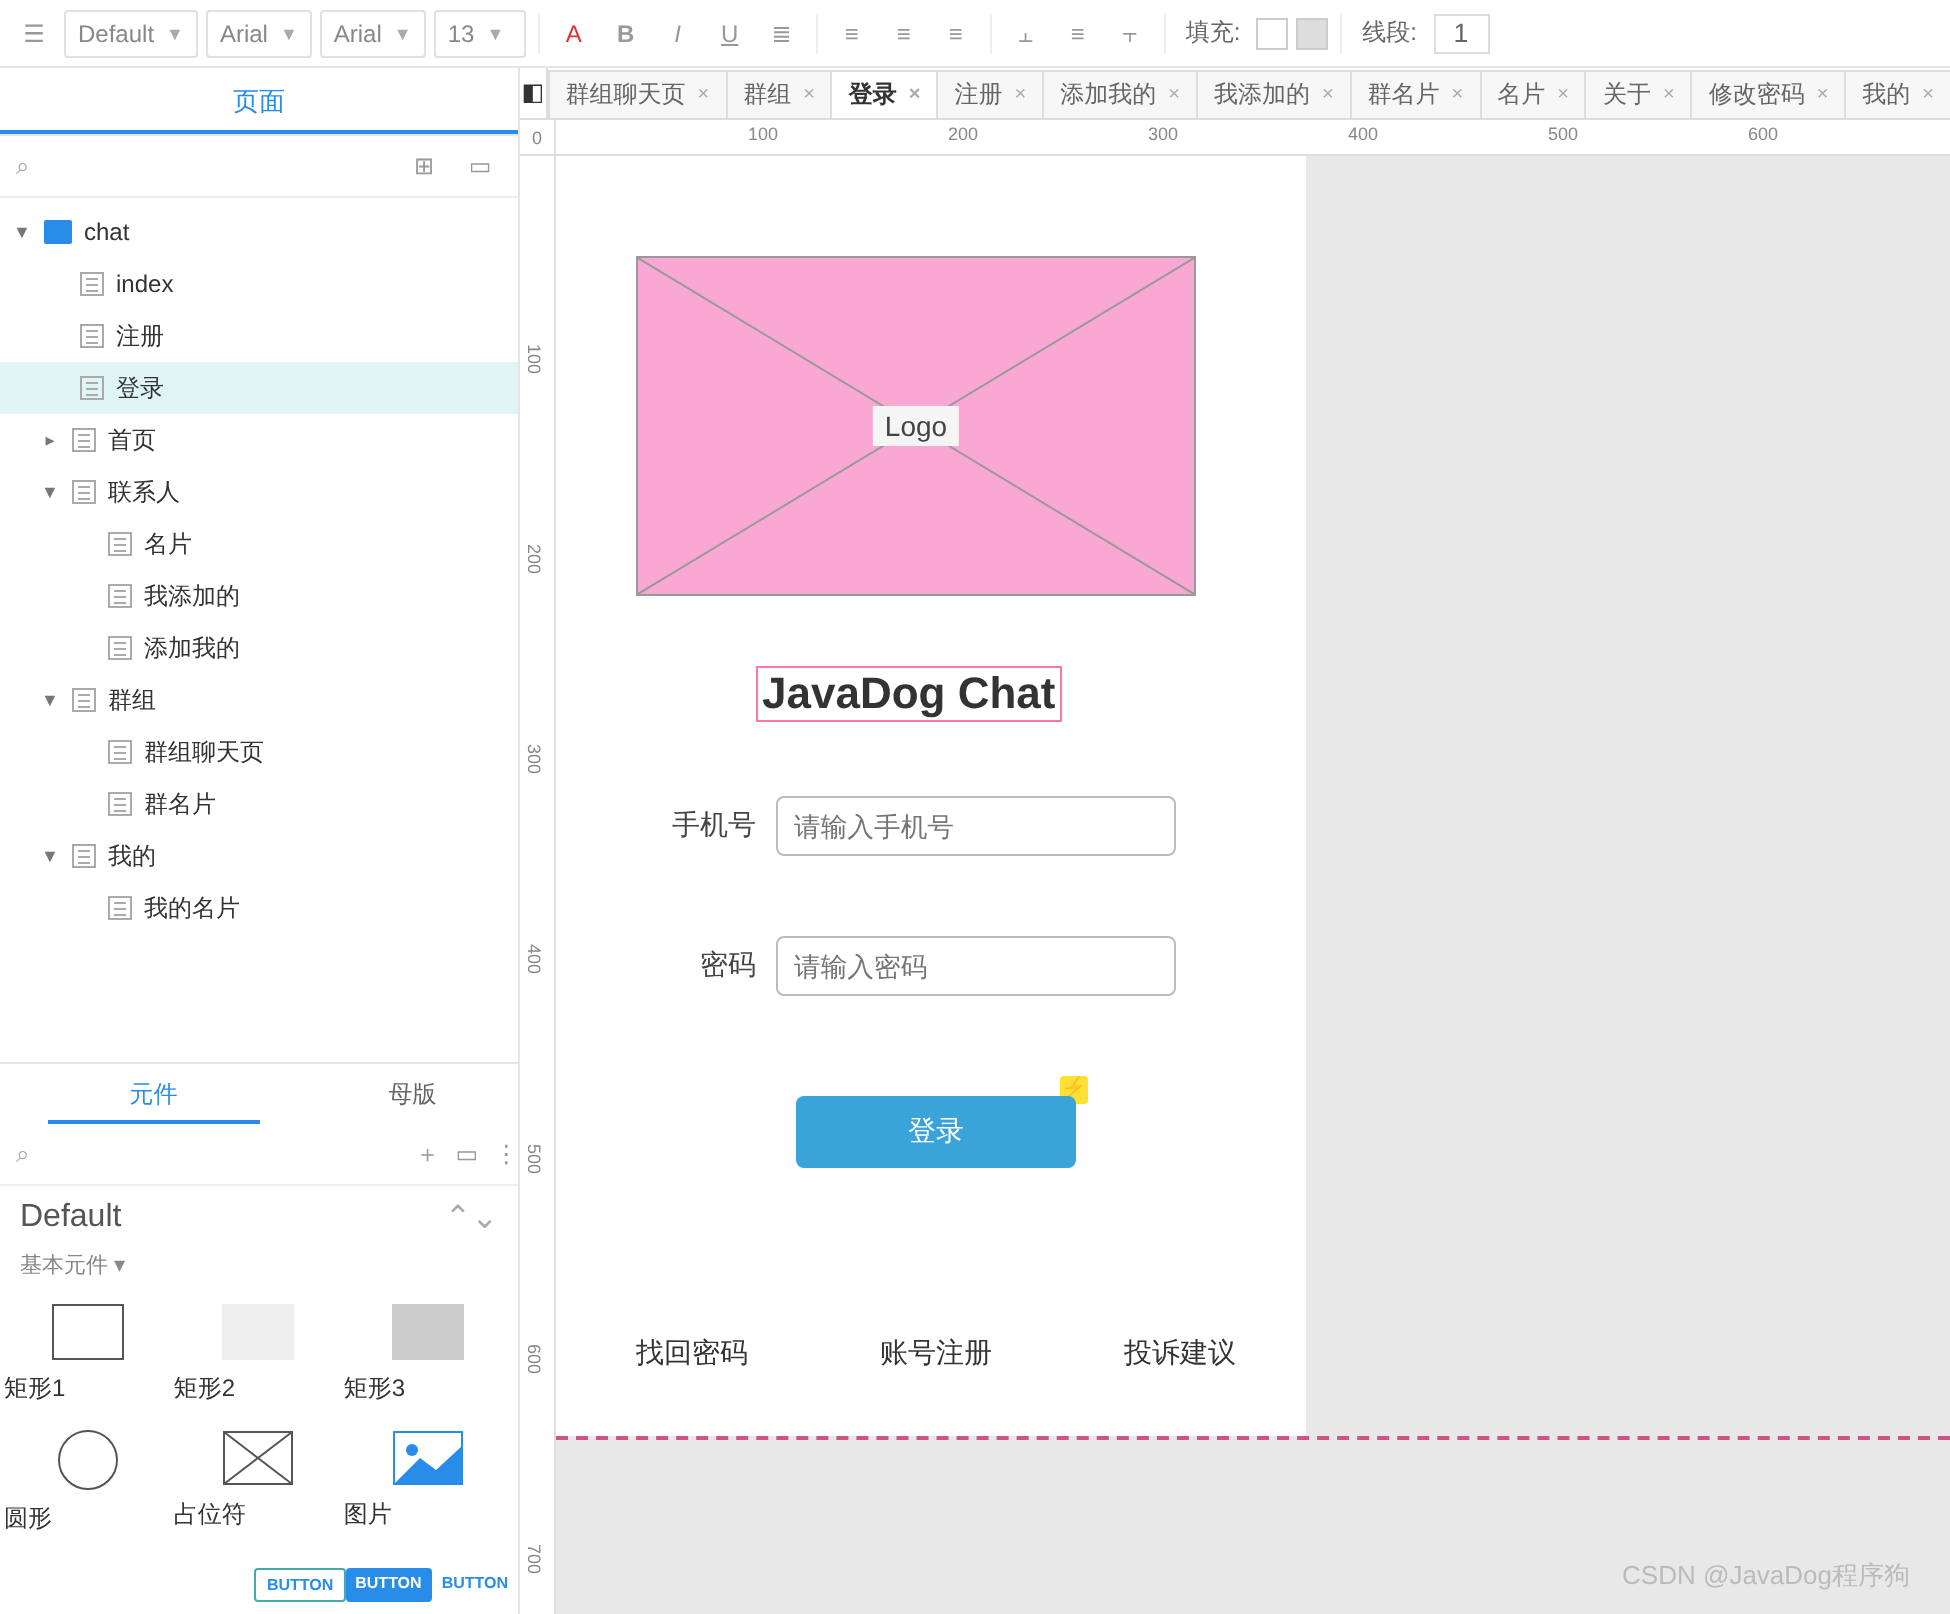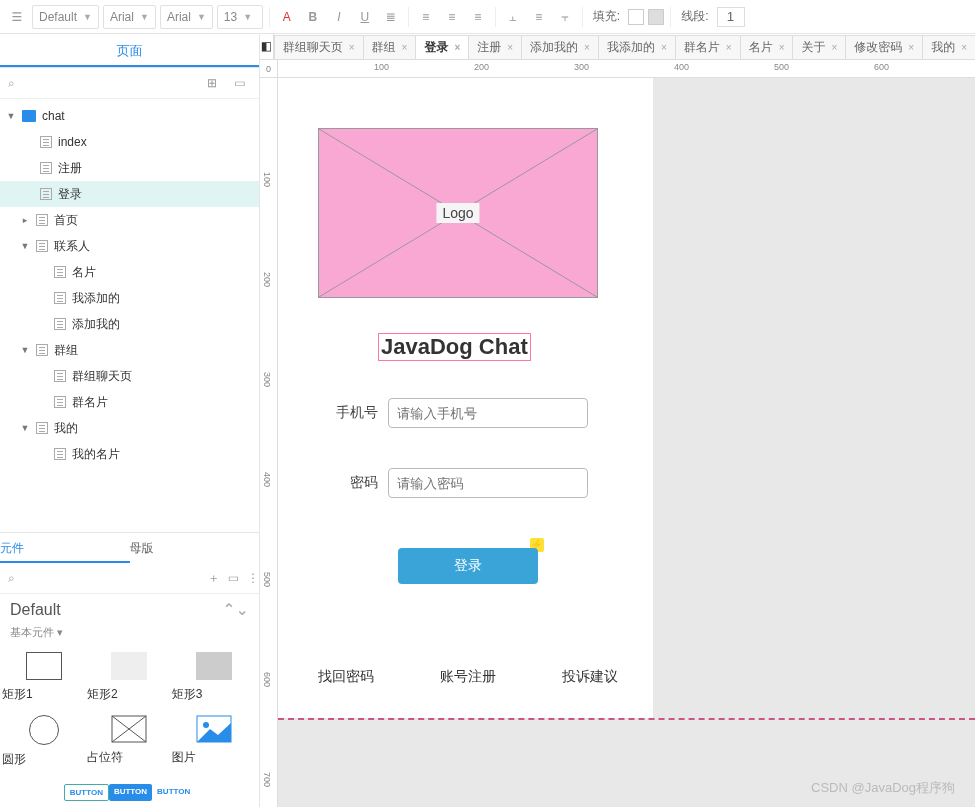--- a/index.html
+++ b/index.html
@@ -27,36 +27,36 @@
  .tree-item { display:flex; align-items:center; height:26px; padding-right:6px; cursor:pointer; }
  .tree-item.sel { background:#e0f4f4; }
  .arrow { width:10px; text-align:center; color:#777; font-size:9px; }
  .ficon { width:14px; height:12px; background:#288ce9; margin:0 6px; border-radius:1px; }
  .picon { width:12px; height:12px; border:1px solid #aaa; margin:0 6px; position:relative; }
  .picon:before{ content:""; position:absolute; left:2px; top:2px; right:2px; height:1px; background:#aaa; box-shadow:0 3px #aaa,0 6px #aaa; }
 
  
  .comp { border-top:1px solid #e5e5e5; display:flex; flex-direction:column; }
  .comp-tabs { display:flex; height:30px; }
- .comp-tabs div { flex:1; line-height:30px; cursor:pointer; color:#666; }
+ .comp-tabs div { flex:1; text-align:center; line-height:30px; cursor:pointer; color:#666;margin-left:24px; }
  .comp-tabs div.active{ color:#288ce9; border-bottom:2px solid #288ce9; }
  .comp-sr { display:flex; align-items:center; padding:4px 8px; gap:8px; border-bottom:1px solid #eee;}
  .comp-sr input { flex:1; border:none; outline:none; height:22px; }
  .comp-sel { padding:6px 10px; font-size:16px; color:#555; display:flex; align-items:center; justify-content:space-between; }
  .comp-cat { font-size:11px; color:#888; padding:0 10px 2px; }
  .comp-grid{ display:flex; flex-wrap:wrap; padding:4px 2px; }
  .comp-cell{ width:33.3%; text-align:left; padding:6px 0; cursor:pointer; }
  .comp-shape{ width:36px; height:28px; margin:0 auto 6px; display:flex; align-items:center; justify-content:center; }
  .sh1{ border:1px solid #555; background:#fff; }
  .sh2{ background:#eee; }
  .sh3{ background:#ccc; }
  .sh4{ border:1px solid #555; border-radius:50%; width:30px; height:30px; }
  .sh5 svg{ width:100%; height:100%; }
  .sh6 svg{ width:100%; height:100%; }
- .btns{ display:flex; justify-content:center; padding:6px 0; font-size:8px; font-weight:bold;}
+ .btns{ display:flex; justify-content:flex-end; padding:6px 0; font-size:8px; font-weight:bold;}
  .btn-ol{ border:1px solid #4aa; color:#288ce9; padding:3px 5px; border-radius:2px; }
  .btn-fl{ background:#288ce9; color:#fff; padding:3px 5px; border-radius:2px; }
  .btn-tx{ color:#288ce9; padding:3px 5px; }
 
  
  .main { position:absolute; left:260px; right:0; top:34px; bottom:0; background:#e8e8e8; }
  .doc-tabs { height:26px; background:#fff; border-bottom:1px solid #ddd; display:flex; align-items:flex-end; overflow:hidden; }
  .ruler-corner{ width:18px; height:26px; border-right:1px solid #ddd; display:flex; align-items:center; justify-content:center; }
  .dtab { height:24px; display:flex; align-items:center; padding:0 8px; border:1px solid #ddd; border-bottom:none; margin-right:-1px; background:#f7f7f7; color:#666; cursor:pointer; white-space:nowrap; }
  .dtab.active{ background:#fff; font-weight:bold; color:#333; }

